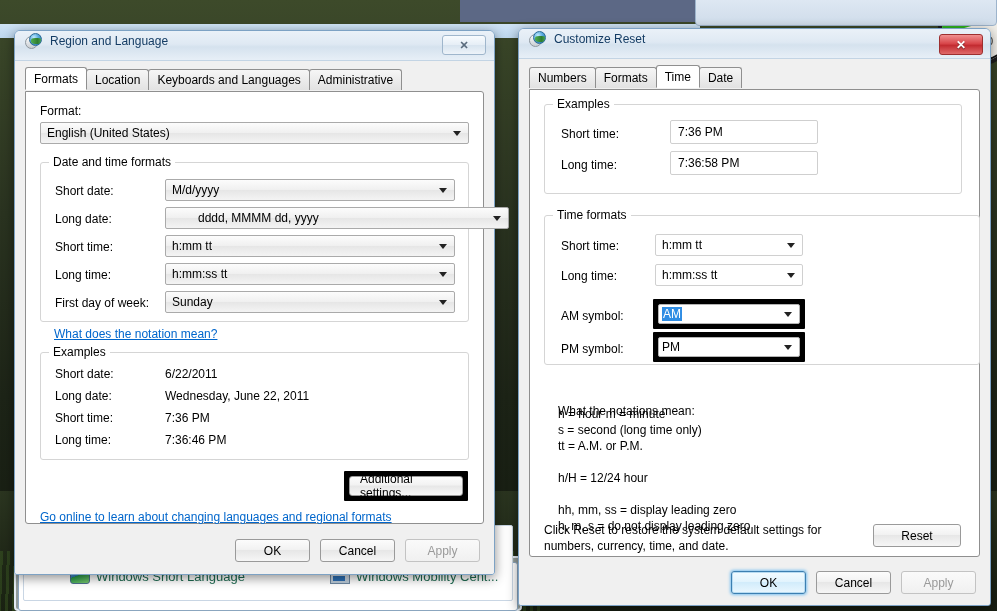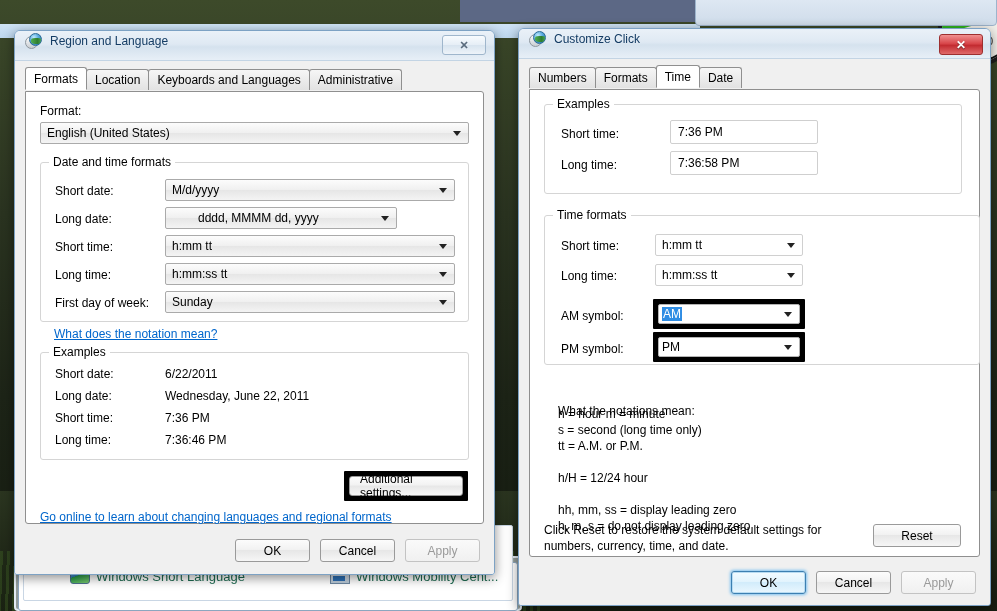--- a/index.html
+++ b/index.html
@@ -327,21 +327,21 @@
       <div class="group" style="left:14px; top:70px; width:429px; height:160px;text-align:center;">
         <span class="legend">Date and time formats</span>
 
         <div class="lbl" style="position:absolute;left:14px;top:21px;">Short date:</div>
         <div class="combo" style="left:124px; top:16px; width:290px;">
           <span>M/d/yyyy</span>
           <span class="arrow"></span>
         </div>
 
         <div class="lbl" style="position:absolute;left:14px;top:49px;">Long date:</div>
-        <div class="combo" style="left:124px; top:44px; width:232px;padding-left:32px;">
+        <div class="combo" style="left:124px; top:44px; width:344px;padding-left:32px;">
           <span>dddd, MMMM dd, yyyy</span>
           <span class="arrow"></span>
         </div>
 
         <div class="lbl" style="position:absolute;left:14px;top:77px;">Short time:</div>
         <div class="combo" style="left:124px; top:72px; width:290px;">
           <span>h:mm tt</span>
           <span class="arrow"></span>
         </div>
 
@@ -386,21 +386,21 @@
   </div>
 </div>
 
 <div class="dialog" id="customize-dialog" style="left:518px; top:28px; width:473px; height:578px;">
   <div class="glass"></div>
   <div class="titlebar">
     <span class="title-icon">
       <span class="clock"></span>
         <span class="globe"></span>
     </span>
-    <span class="title-text">Customize Click</span>
+    <span class="title-text">Customize Reset</span>
     <span class="btn-close-red">✕</span>
   </div>
 
   <div class="dlg-body">
     <div class="tabstrip">
       <div class="tab">Numbers</div>
       <div class="tab">Formats</div>
       <div class="tab active">Time</div>
       <div class="tab">Date</div>
     </div>

